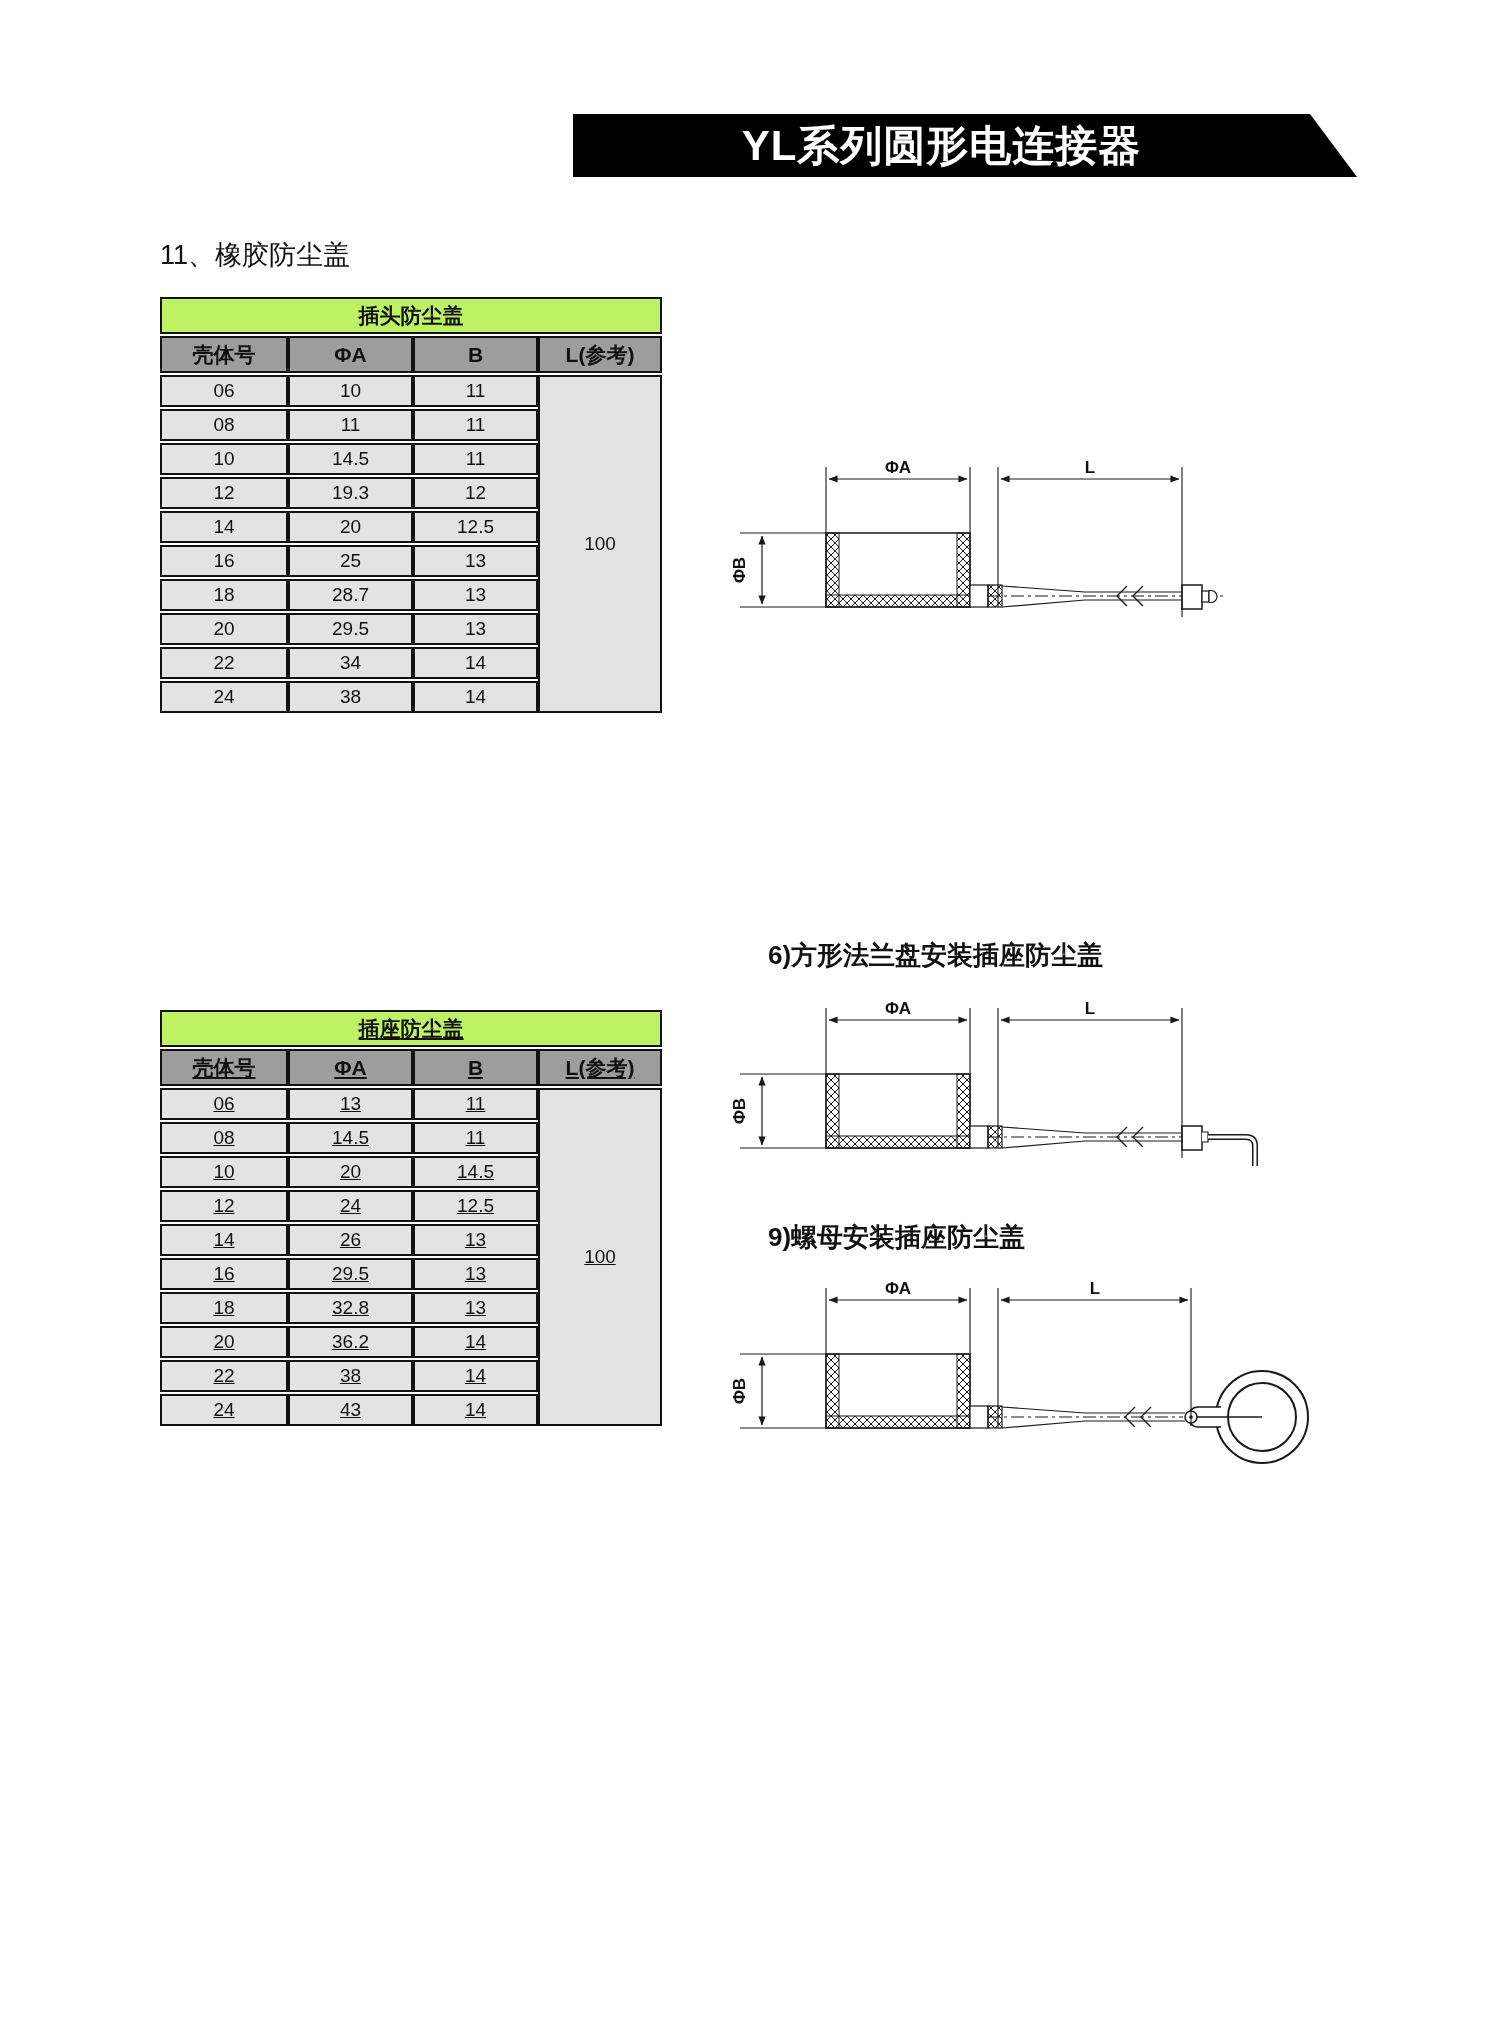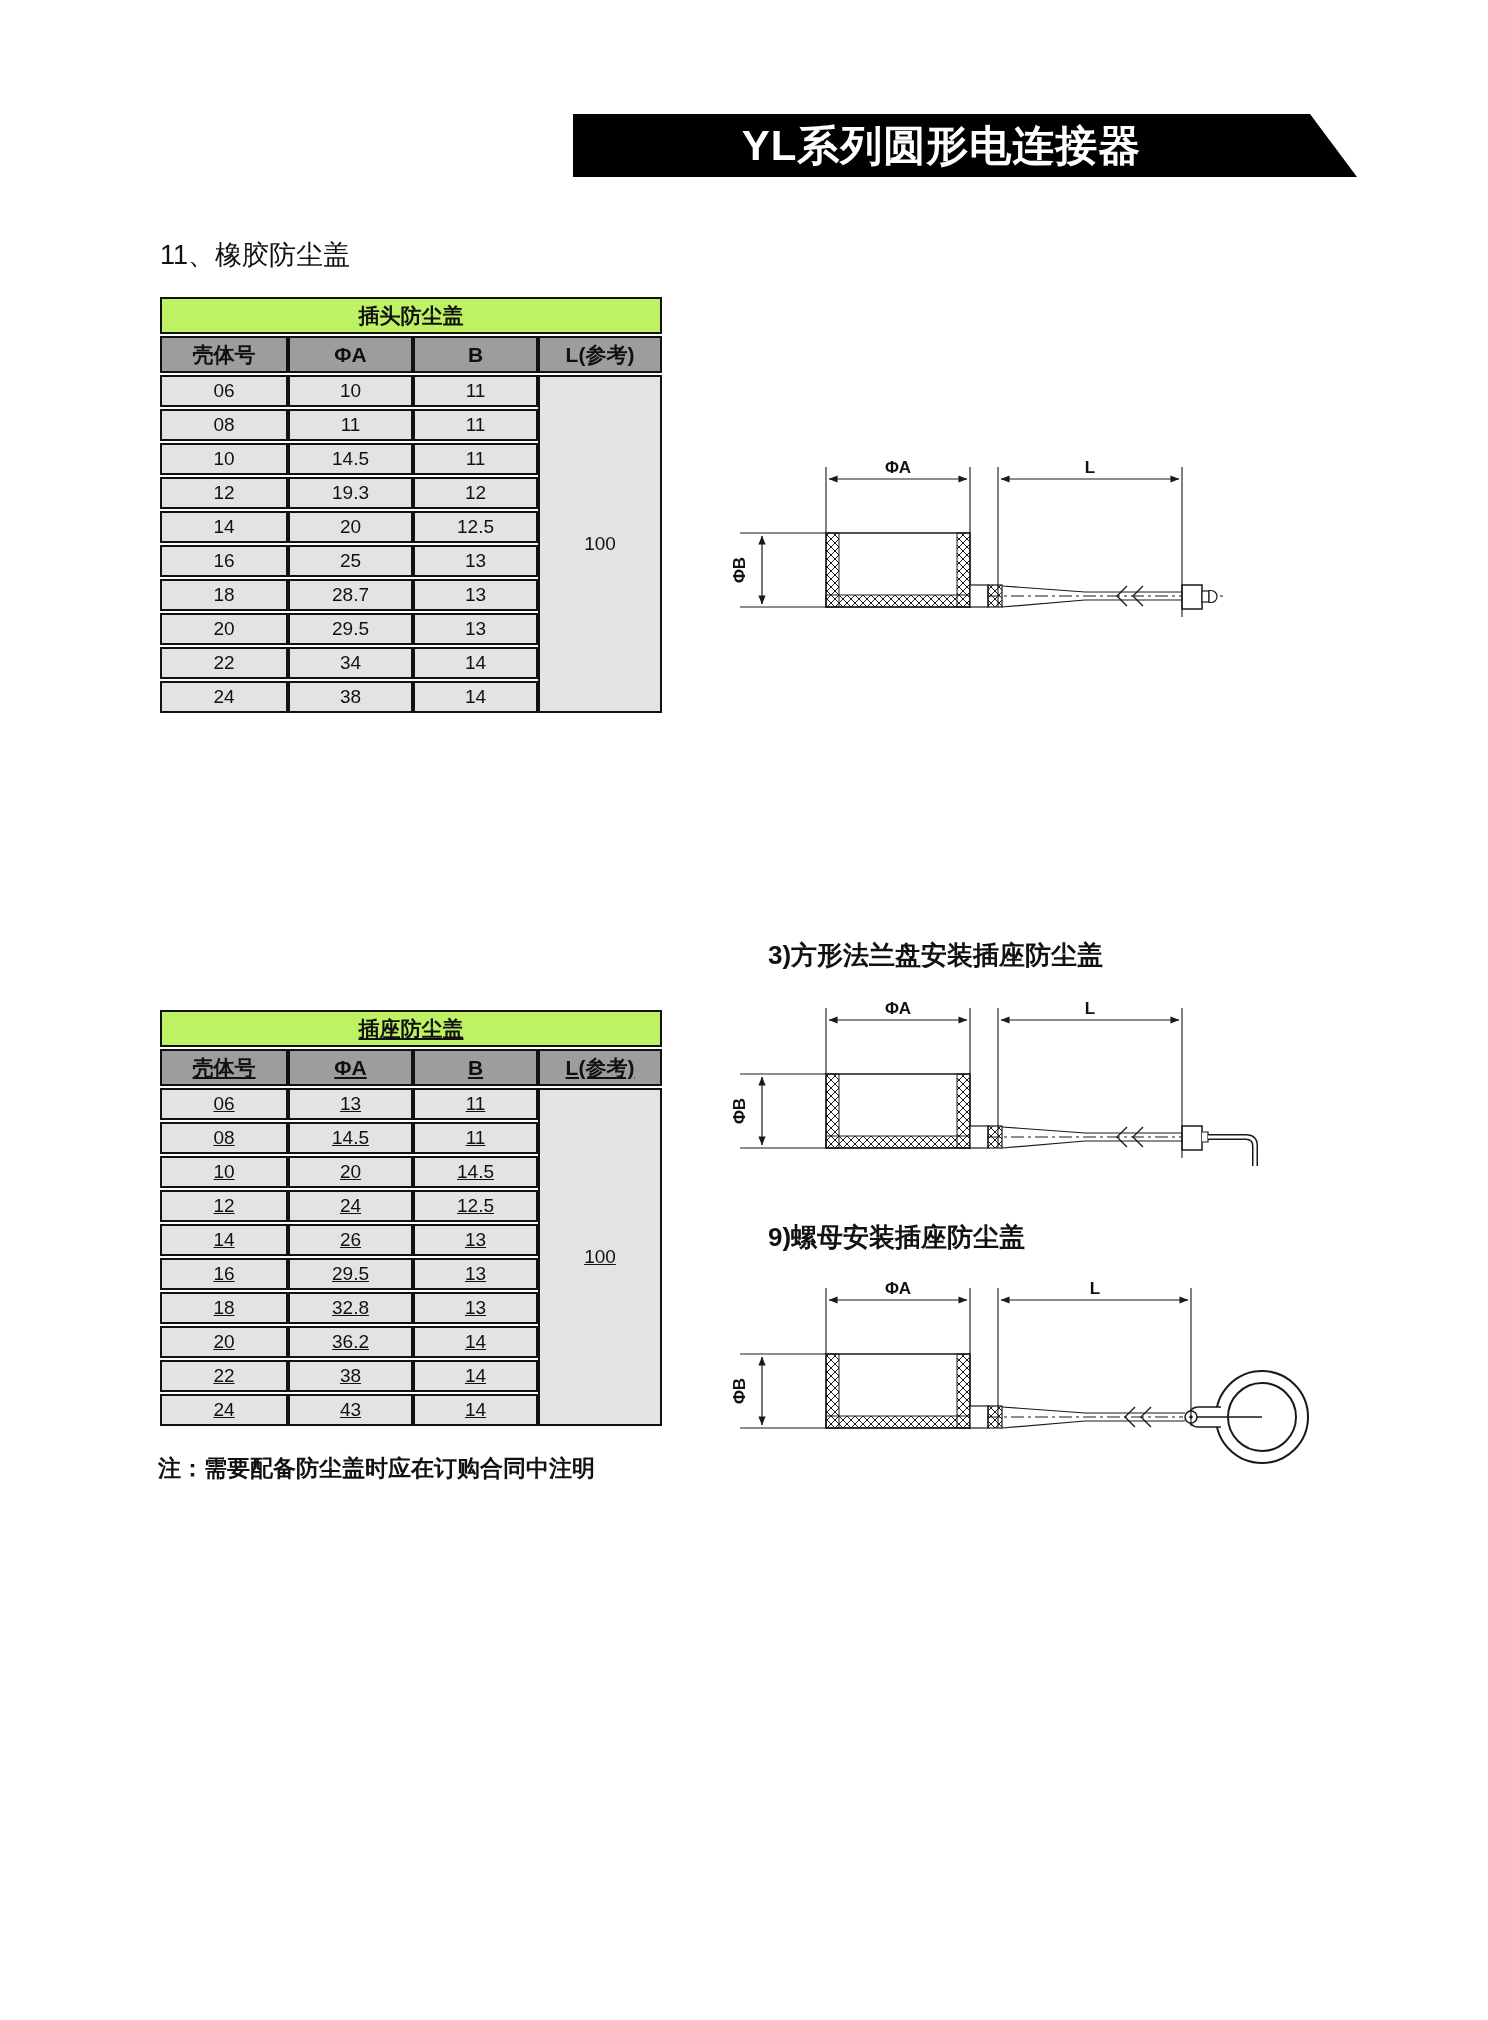--- a/index.html
+++ b/index.html
@@ -235,21 +235,21 @@
         <td>14</td>
       </tr>
       <tr>
         <td>24</td>
         <td>43</td>
         <td>14</td>
       </tr>
     </tbody>
   </table>
 
-  <div class="diag-heading" style="left:768px; top:938px;">3)方形法兰盘安装插座防尘盖</div>
+  <div class="diag-heading" style="left:768px; top:938px;">6)方形法兰盘安装插座防尘盖</div>
 
   <svg class="diagram" style="left:715px; top:996px;" width="560" height="180" viewBox="0 0 560 180">
     <g>
       <rect x="111" y="78" width="144" height="74" fill="#fff" stroke="#1a1a1a" stroke-width="1.5"></rect>
       <rect x="111" y="78" width="13" height="74" fill="url(#xh)" stroke="#1a1a1a" stroke-width="1"></rect>
       <rect x="242" y="78" width="13" height="74" fill="url(#xh)" stroke="#1a1a1a" stroke-width="1"></rect>
       <rect x="111" y="140" width="144" height="12" fill="url(#xh)" stroke="#1a1a1a" stroke-width="1"></rect>
     </g>
     <g>
       <rect x="255" y="130" width="18" height="22" fill="#fff" stroke="#1a1a1a" stroke-width="1.2"></rect>
@@ -316,15 +316,14 @@
       <line x1="114" y1="24" x2="252" y2="24" stroke="#1a1a1a" stroke-width="1.2" marker-start="url(#ah)" marker-end="url(#ah)"></line>
       <text class="dl" x="183" y="18" text-anchor="middle">ΦA</text>
     </g>
     <g>
       <path d="M283 12 V152 M476 12 V150" fill="none" stroke="#1a1a1a" stroke-width="1.1"></path>
       <line x1="286" y1="24" x2="473" y2="24" stroke="#1a1a1a" stroke-width="1.2" marker-start="url(#ah)" marker-end="url(#ah)"></line>
       <text class="dl" x="380" y="18" text-anchor="middle">L</text>
     </g>
   </svg>
 
-  <div class="note">注：需要配备防尘盖时应在订购合同中注明</div>
 
 </div>
 
 </body></html>

